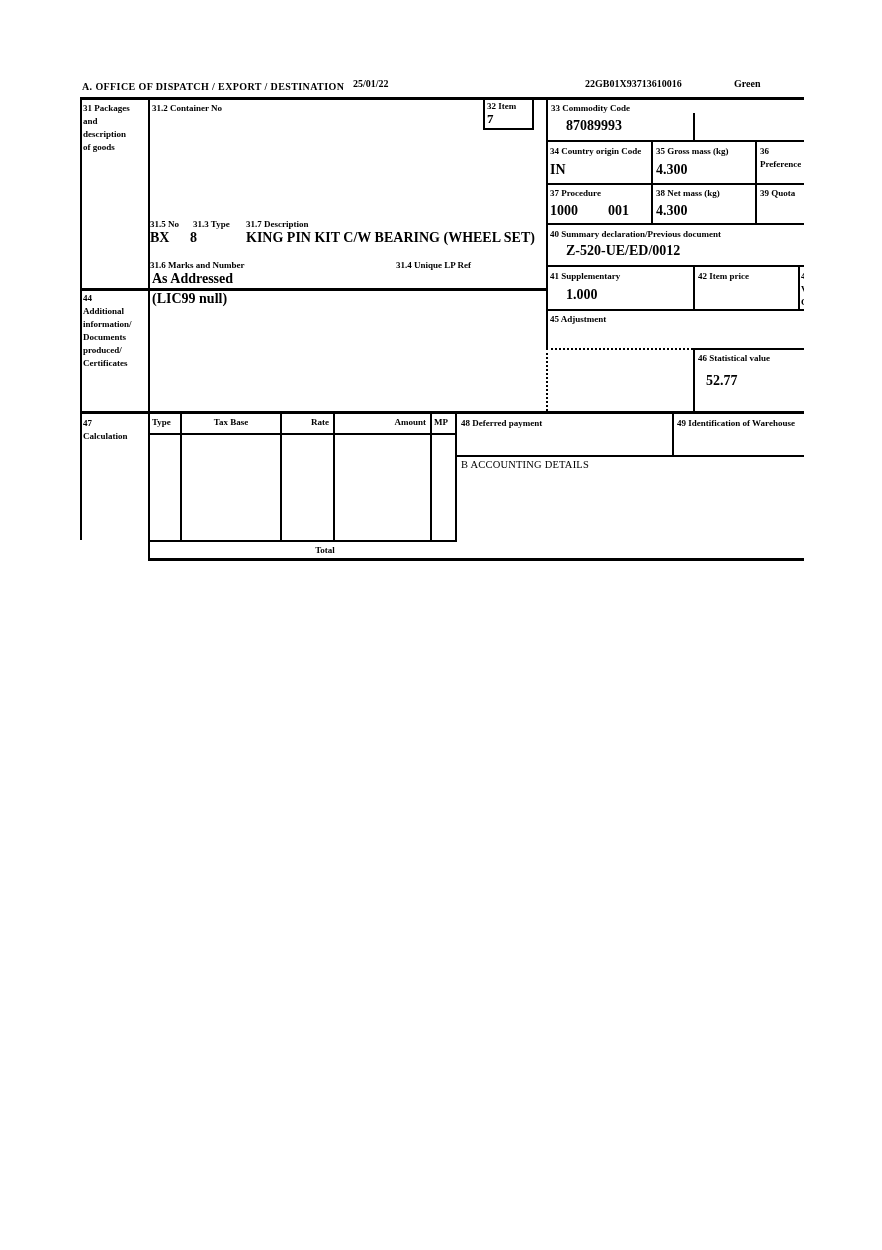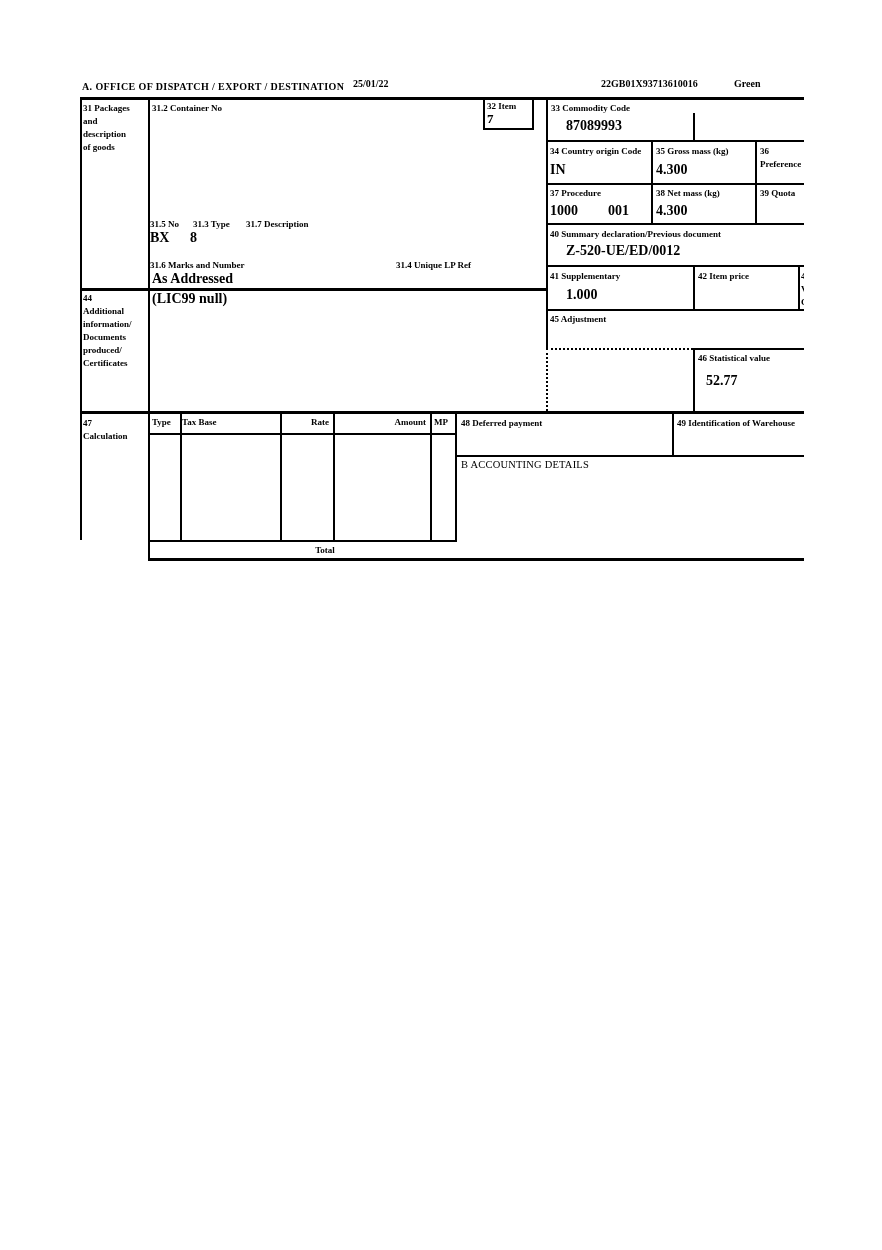--- a/index.html
+++ b/index.html
@@ -16,21 +16,21 @@
   .thead{position:absolute;top:417px;font-size:9px;font-weight:bold;}
   .bacc{position:absolute;font-size:10.5px;font-weight:normal;letter-spacing:.2px;}
 </style>
 </head>
 <body>
 
 <div id="page">
 
   <div class="hdr-office" style="left:82px;top:81px;">A.  OFFICE OF DISPATCH / EXPORT / DESTINATION</div>
   <div class="hdr-big" style="left:353px;top:78px;">25/01/22</div>
-  <div class="hdr-big" style="left:585px;top:78px;margin-left:16px;">22GB01X93713610016</div>
+  <div class="hdr-big" style="left:585px;top:78px;">22GB01X93713610016</div>
   <div class="hdr-big" style="left:734px;top:78px;">Green</div>
 
   <div class="ln" style="left:80px;top:97px;width:782px;height:3px;"></div>
   <div class="ln" style="left:483px;top:128px;width:51px;height:2px;"></div>
   <div class="ln" style="left:546px;top:140px;width:316px;height:2px;"></div>
   <div class="ln" style="left:546px;top:183px;width:316px;height:2px;"></div>
   <div class="ln" style="left:546px;top:223px;width:316px;height:2px;"></div>
   <div class="ln" style="left:546px;top:265px;width:316px;height:2px;"></div>
   <div class="ln" style="left:80px;top:288px;width:466px;height:3px;"></div>
   <div class="ln" style="left:546px;top:309px;width:316px;height:2px;"></div>
@@ -88,20 +88,21 @@
   <div class="lbl" style="left:760px;top:187px;">39 Quota</div>
 
   <div class="lbl" style="left:550px;top:228px;">40 Summary declaration/Previous document</div>
   <div class="val" style="left:566px;top:243px;">Z-520-UE/ED/0012</div>
 
   <div class="lbl" style="left:150px;top:218px;">31.5 No</div>
   <div class="lbl" style="left:193px;top:218px;">31.3 Type</div>
   <div class="lbl" style="left:246px;top:218px;">31.7 Description</div>
   <div class="val" style="left:150px;top:230px;">BX</div>
   <div class="val" style="left:190px;top:230px;">8</div>
+  <div class="val" style="left:246px;top:230px;">KING PIN KIT C/W BEARING (WHEEL SET)</div>
 
   <div class="lbl" style="left:150px;top:259px;">31.6 Marks and Number</div>
   <div class="lbl" style="left:396px;top:259px;">31.4 Unique LP Ref</div>
   <div class="val" style="left:152px;top:271px;">As Addressed</div>
 
   <div class="lbl" style="left:550px;top:270px;">41 Supplementary</div>
   <div class="val" style="left:566px;top:287px;">1.000</div>
   <div class="lbl" style="left:698px;top:270px;">42 Item price</div>
   <div class="lbl" style="left:801px;top:270px;">43 V.M. Code</div>
 
@@ -115,21 +116,21 @@
 
   <div class="lbl" style="left:550px;top:313px;">45 Adjustment</div>
 
   <div class="lbl" style="left:698px;top:352px;">46 Statistical value</div>
   <div class="val" style="left:706px;top:373px;">52.77</div>
 
   <div class="lbl" style="left:83px;top:417px;width:62px;">47
 Calculation</div>
 
   <div class="thead" style="left:152px;">Type</div>
-  <div class="thead" style="left:182px;width:98px;">Tax Base</div>
+  <div class="thead" style="left:182px;width:98px;text-align:center;">Tax Base</div>
   <div class="thead" style="left:282px;width:47px;text-align:right;">Rate</div>
   <div class="thead" style="left:335px;width:91px;text-align:right;">Amount</div>
   <div class="thead" style="left:434px;">MP</div>
 
   <div class="lbl" style="left:461px;top:417px;">48 Deferred payment</div>
   <div class="lbl" style="left:677px;top:417px;">49 Identification of Warehouse</div>
 
   <div class="bacc" style="left:461px;top:459px;">B ACCOUNTING DETAILS</div>
 
   <div class="thead" style="left:255px;top:545px;width:140px;text-align:center;">Total</div>

